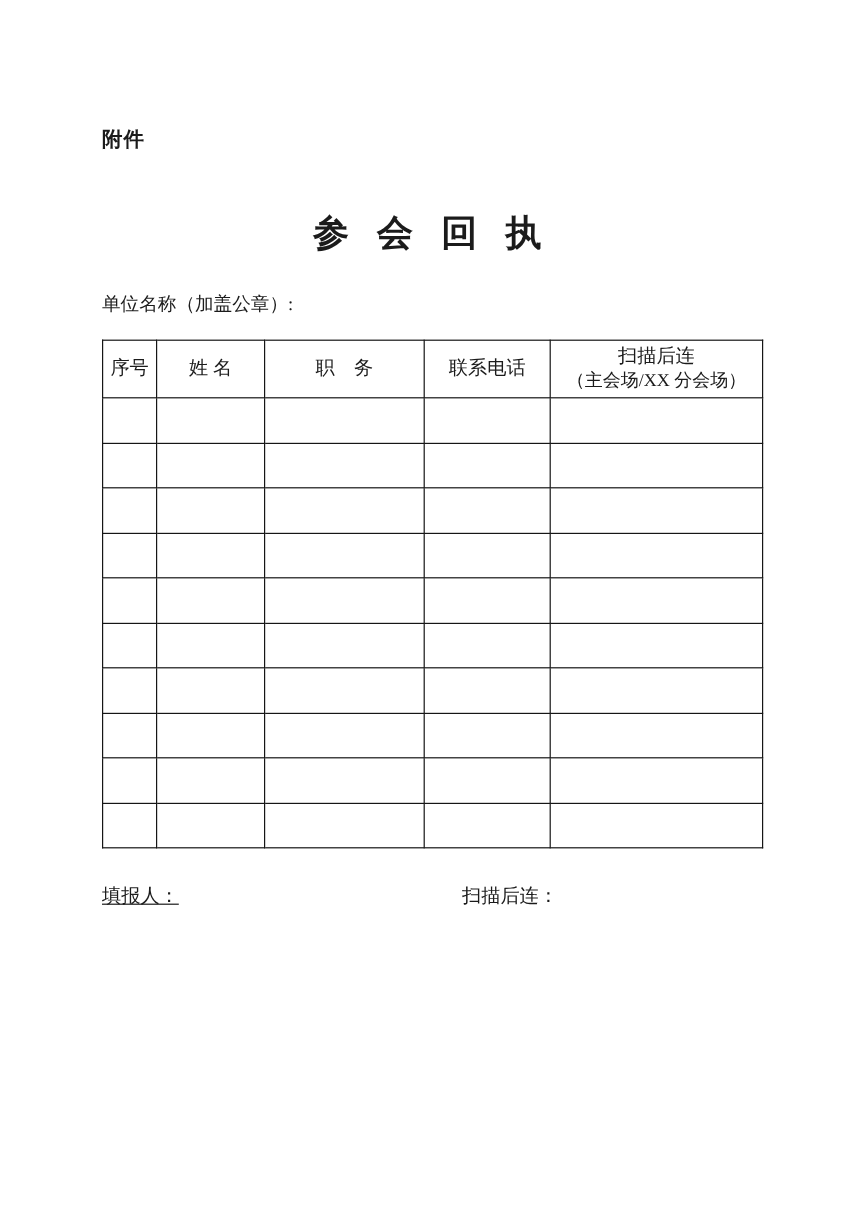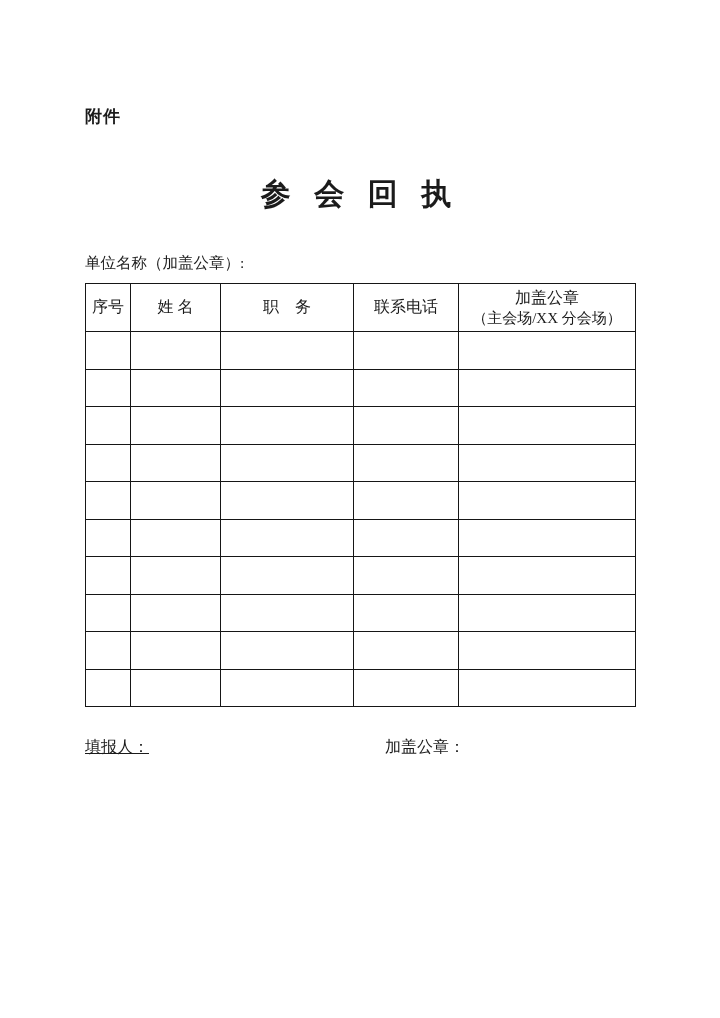--- a/index.html
+++ b/index.html
@@ -31,21 +31,21 @@
     left: 0;
     width: 720px;
     text-align: center;
     font-size: 30px;
     font-weight: bold;
     letter-spacing: 8px;
     white-space: nowrap;
   }
   .unit-label {
     position: absolute;
-    top: 253px;
+    top: 243px;
     left: 85px;
     font-size: 15.5px;
   }
   table.reply-table {
     position: absolute;
     top: 283px;
     left: 85px;
     width: 550px;
     border-collapse: collapse;
     table-layout: fixed;
@@ -119,21 +119,21 @@
       <col class="col-phone">
       <col class="col-venue">
     </colgroup>
     <thead>
       <tr>
         <th>序号</th>
         <th>姓 名</th>
         <th>职　务</th>
         <th>联系电话</th>
         <th>
-          <span class="venue-line1">加盖公章</span>
+          <span class="venue-line1">扫描后连</span>
           <span class="venue-line2">（主会场/XX 分会场）</span>
         </th>
       </tr>
     </thead>
     <tbody>
       <tr>
         <td></td>
         <td></td>
         <td></td>
         <td></td>
@@ -200,21 +200,21 @@
         <td></td>
         <td></td>
         <td></td>
         <td></td>
       </tr>
       </tbody>
   </table>
 
   <div class="sig-row">
     <span>填报人：</span>
-    <span class="sig-phone">加盖公章：</span>
+    <span class="sig-phone">扫描后连：</span>
   </div>
 
   <div class="note">
   </div>
 
   <div class="page-number">—4—</div>
 
 </div>
 
 </body></html>

